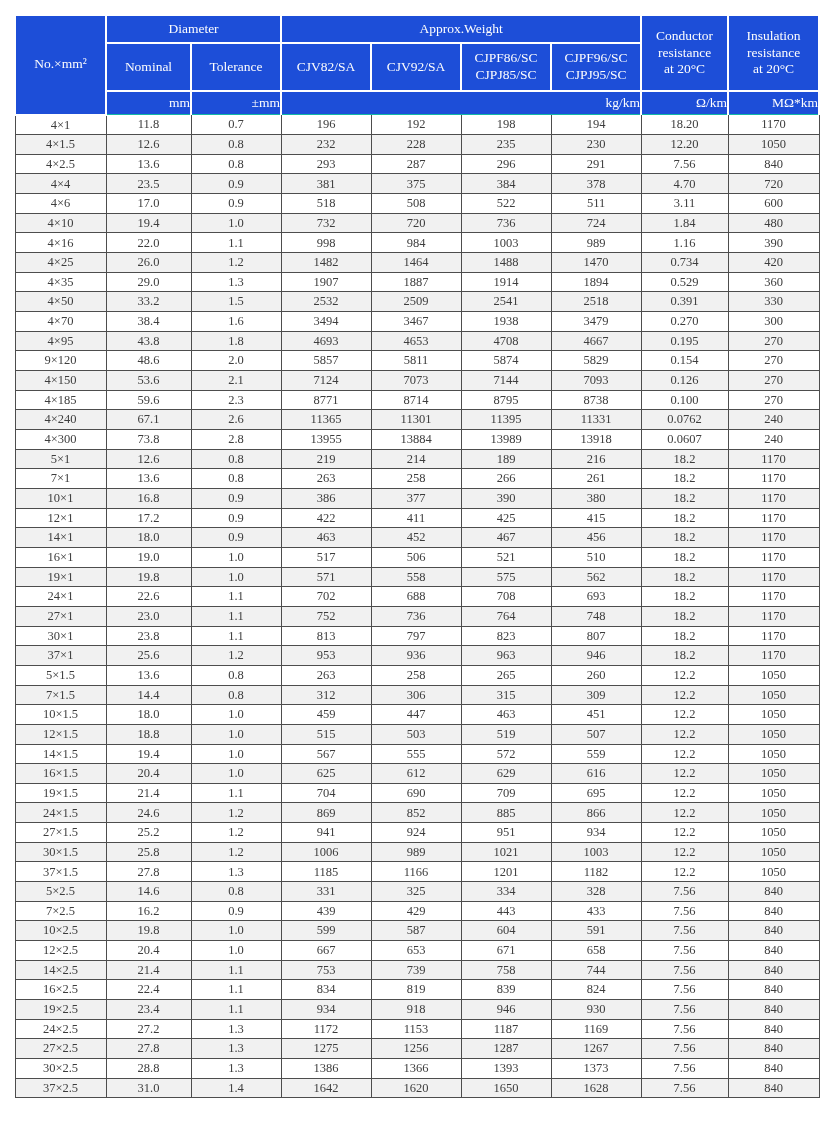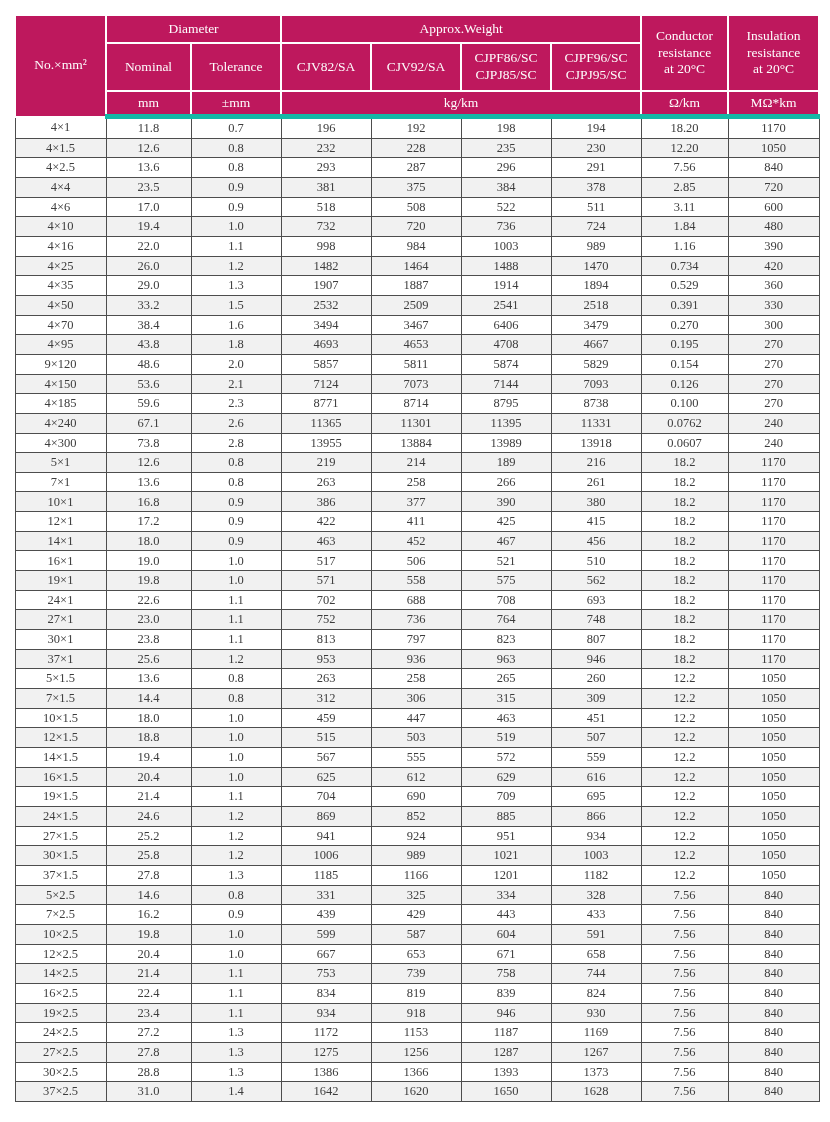--- a/index.html
+++ b/index.html
@@ -17,34 +17,34 @@
     overflow: hidden;
   }
   table.spec {
     border-collapse: collapse;
     table-layout: fixed;
     width: 804px;
     margin: 14px 12px 0 14px;
   }
   
   thead th {
-    background: #be185d;
+    background: #1d4ed8;
     color: #fdfdfd;
     font-weight: normal;
     border: 2px solid #ffffff;
     text-align: center;
     vertical-align: middle;
     font-size: 13.5px;
     padding: 0;
     white-space: pre-line;
     line-height: 1.25;
   }
   tr.h1 th { height: 26px; }
   tr.h2 th { height: 46px; }
-  tr.h3 th { height: 22px; border-bottom: 5px solid #14b8a6; }
+  tr.h3 th { height: 22px; border-bottom: 1px solid #14b8a6; text-align: right; }
   
   tbody td {
     border: 1px solid #4d4d4d;
     text-align: center;
     vertical-align: middle;
     font-size: 12.5px;
     color: #3d3d3d;
     height: 18.66px;
     padding: 0;
     line-height: 1;
@@ -133,21 +133,21 @@
           <td>840</td>
         </tr>
         <tr class="alt">
           <td>4×4</td>
           <td>23.5</td>
           <td>0.9</td>
           <td>381</td>
           <td>375</td>
           <td>384</td>
           <td>378</td>
-          <td>2.85</td>
+          <td>4.70</td>
           <td>720</td>
         </tr>
         <tr>
           <td>4×6</td>
           <td>17.0</td>
           <td>0.9</td>
           <td>518</td>
           <td>508</td>
           <td>522</td>
           <td>511</td>
@@ -208,21 +208,21 @@
           <td>2518</td>
           <td>0.391</td>
           <td>330</td>
         </tr>
         <tr>
           <td>4×70</td>
           <td>38.4</td>
           <td>1.6</td>
           <td>3494</td>
           <td>3467</td>
-          <td>6406</td>
+          <td>1938</td>
           <td>3479</td>
           <td>0.270</td>
           <td>300</td>
         </tr>
         <tr class="alt">
           <td>4×95</td>
           <td>43.8</td>
           <td>1.8</td>
           <td>4693</td>
           <td>4653</td>

